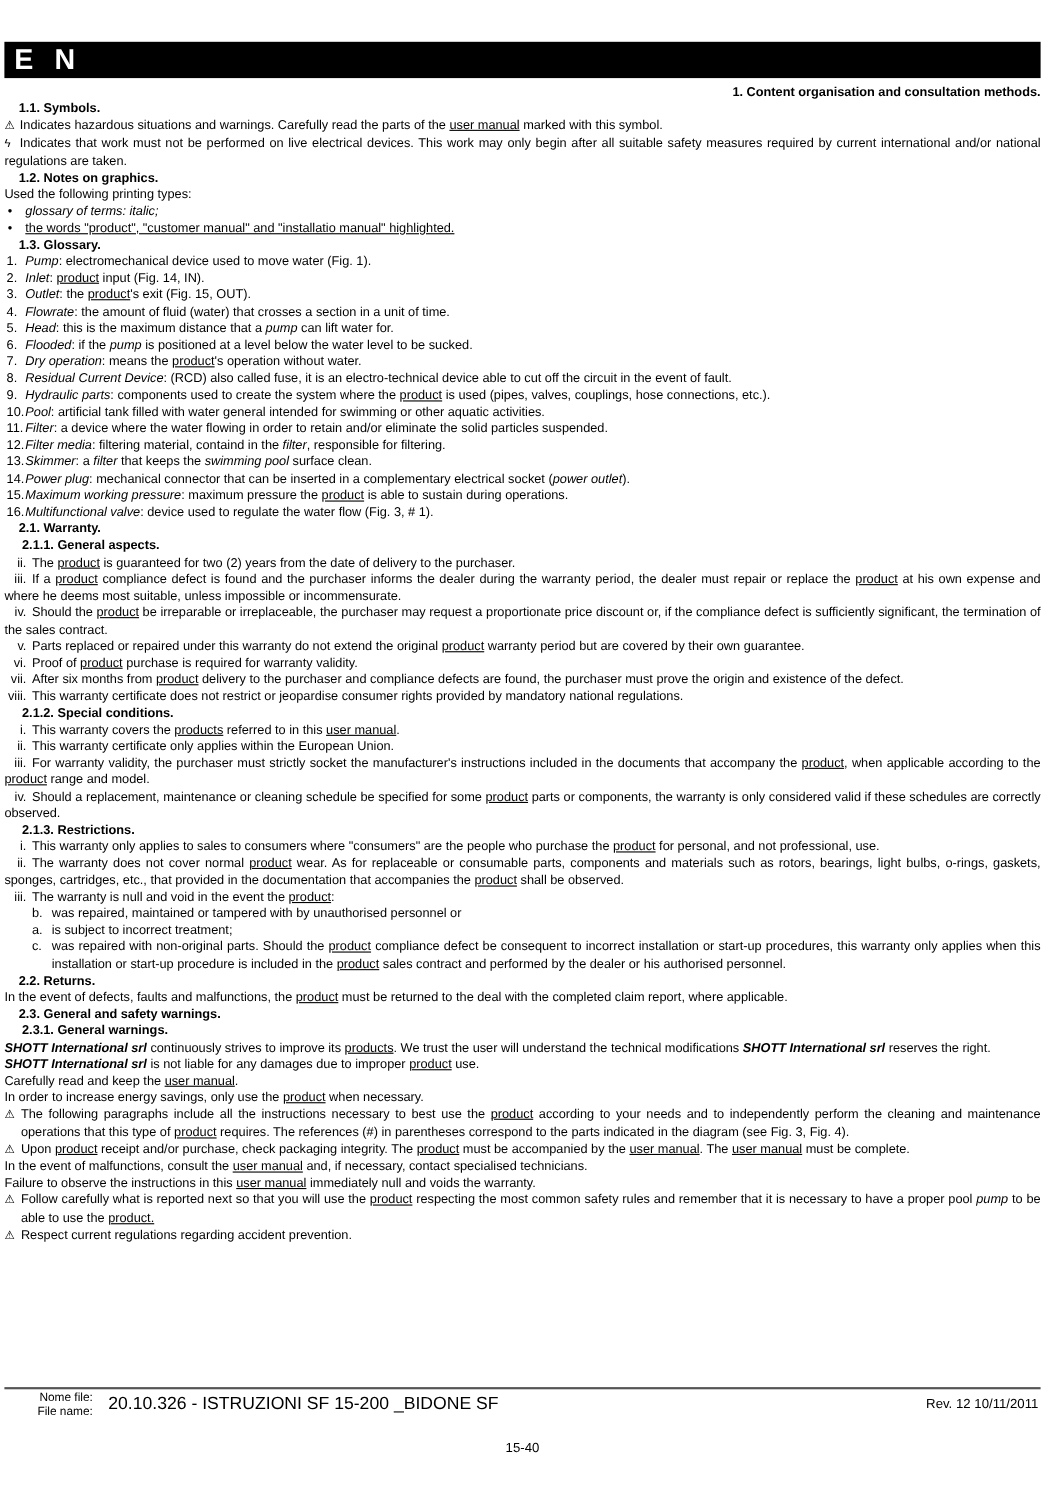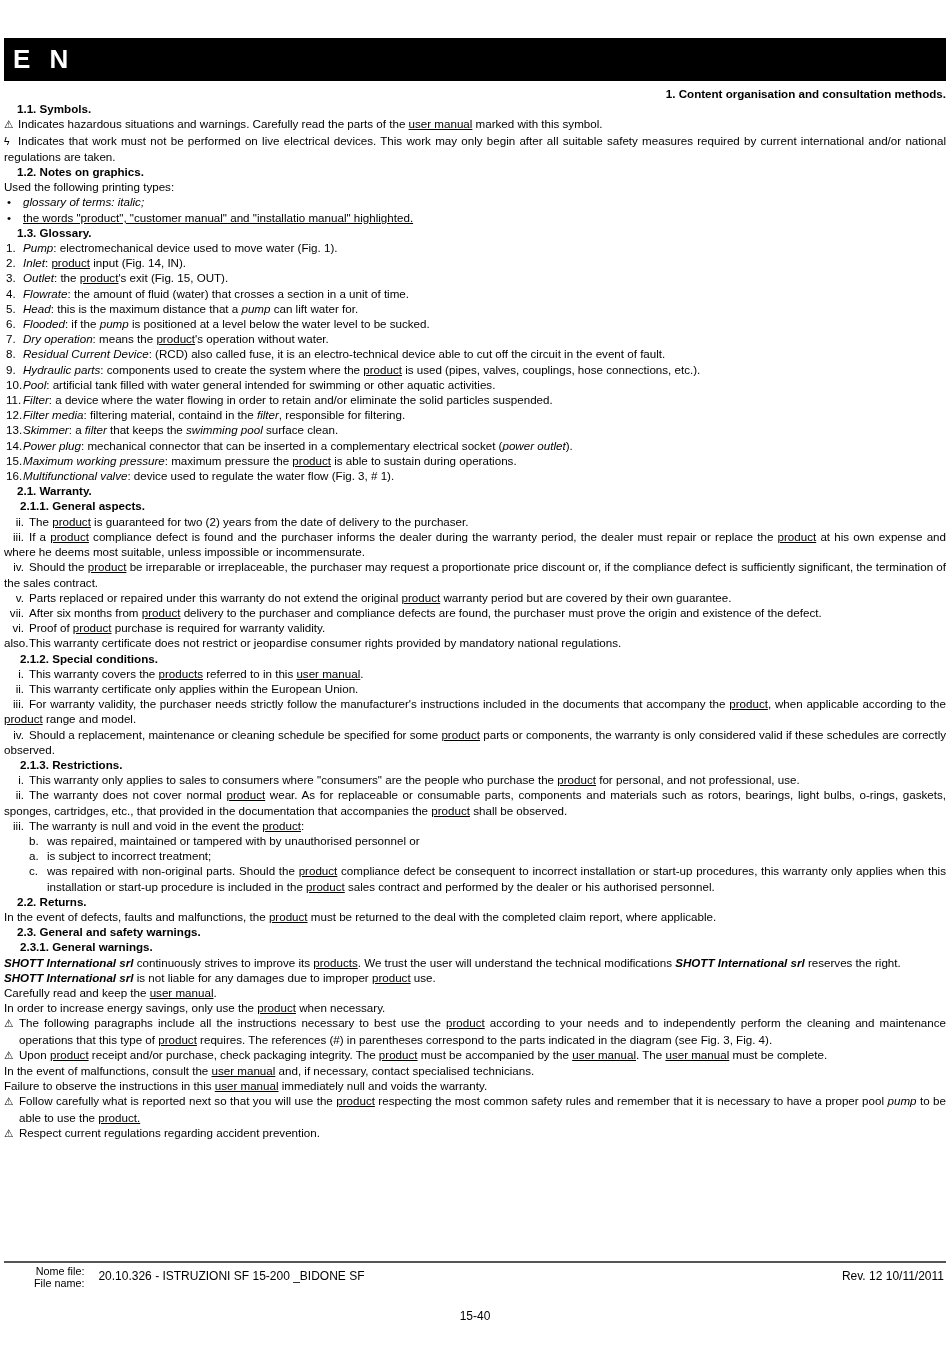--- a/index.html
+++ b/index.html
@@ -4,21 +4,21 @@
 <style>
   html,body{margin:0;padding:0;}
   body{
     width:950px;height:1360px;position:relative;background:#ffffff;color:#000;
     font-family:"Liberation Sans", sans-serif;font-size:11.6px;line-height:15.2px;
     overflow:hidden;
   }
   .page{padding:0 4px;}
   
   .en-bar{
-    margin:38px 0 5px 0;background:#000;height:43px;
+    margin:38px 0 5px 0;background:#000;height:33px;
     display:flex;align-items:center;
   }
   .en-label{
     color:#fff;font-weight:bold;font-size:26px;letter-spacing:6px;
     padding-left:9px;line-height:33px;
   }
   
   .blk{text-align:justify;}
   .h1,.h2,.h3{font-weight:bold;text-align:left;}
   .h1{padding-left:10px;text-align:right;}
@@ -35,21 +35,21 @@
   .warnflat .mk{display:inline-block;width:14px;font-size:10.5px;}
   
   .s-i{font-style:italic;}
   .s-u{text-decoration:underline;}
   .s-bi{font-weight:bold;font-style:italic;}
   
   .footer{position:absolute;left:4px;right:4px;top:1261px;}
   .footer-rule{border-top:2px solid #555;}
   .footer-row{display:flex;align-items:center;padding:2px 2px 0 30px;}
   .file-labels{font-size:10.8px;line-height:12px;text-align:right;}
-  .file-name{font-size:12px;padding-left:14px;}
+  .file-name{font-size:16px;padding-left:14px;}
   .rev{margin-left:auto;font-size:12px;text-align:center;}
   .page-number{text-align:center;font-size:12px;margin-top:20px;}
 </style>
 </head>
 <body>
 
 <div class="page">
 
   <div class="en-bar">
     <span class="en-label">E N</span>
@@ -80,27 +80,27 @@
       <div class="blk gloss"><span class="mk">13.</span><span class="s-i">Skimmer</span><span>: a </span><span class="s-i">filter</span><span> that keeps the </span><span class="s-i">swimming pool</span><span> surface clean.</span></div>
       <div class="blk gloss"><span class="mk">14.</span><span class="s-i">Power plug</span><span>: mechanical connector that can be inserted in a complementary electrical socket (</span><span class="s-i">power outlet</span><span>).</span></div>
       <div class="blk gloss"><span class="mk">15.</span><span class="s-i">Maximum working pressure</span><span>: maximum pressure the </span><span class="s-u">product</span><span> is able to sustain during operations.</span></div>
       <div class="blk gloss"><span class="mk">16.</span><span class="s-i">Multifunctional valve</span><span>: device used to regulate the water flow (Fig. 3, # 1).</span></div>
       <div class="blk h2"><span>2.1. Warranty.</span></div>
       <div class="blk h3"><span>2.1.1. General aspects.</span></div>
       <div class="blk roman"><span class="mk">ii.</span><span>The </span><span class="s-u">product</span><span> is guaranteed for two (2) years from the date of delivery to the purchaser.</span></div>
       <div class="blk roman"><span class="mk">iii.</span><span>If a </span><span class="s-u">product</span><span> compliance defect is found and the purchaser informs the dealer during the warranty period, the dealer must repair or replace the </span><span class="s-u">product</span><span> at his own expense and where he deems most suitable, unless impossible or incommensurate.</span></div>
       <div class="blk roman"><span class="mk">iv.</span><span>Should the </span><span class="s-u">product</span><span> be irreparable or irreplaceable, the purchaser may request a proportionate price discount or, if the compliance defect is sufficiently significant, the termination of the sales contract.</span></div>
       <div class="blk roman"><span class="mk">v.</span><span>Parts replaced or repaired under this warranty do not extend the original </span><span class="s-u">product</span><span> warranty period but are covered by their own guarantee.</span></div>
+      <div class="blk roman"><span class="mk">vi.</span><span>Proof of </span><span class="s-u">product</span><span> purchase is required for warranty validity.</span></div>
       <div class="blk roman"><span class="mk">vii.</span><span>After six months from </span><span class="s-u">product</span><span> delivery to the purchaser and compliance defects are found, the purchaser must prove the origin and existence of the defect.</span></div>
-      <div class="blk roman"><span class="mk">vi.</span><span>Proof of </span><span class="s-u">product</span><span> purchase is required for warranty validity.</span></div>
-      <div class="blk roman"><span class="mk">also.</span><span>This warranty certificate does not restrict or jeopardise consumer rights provided by mandatory national regulations.</span></div>
+      <div class="blk roman"><span class="mk">viii.</span><span>This warranty certificate does not restrict or jeopardise consumer rights provided by mandatory national regulations.</span></div>
       <div class="blk h3"><span>2.1.2. Special conditions.</span></div>
       <div class="blk roman"><span class="mk">i.</span><span>This warranty covers the </span><span class="s-u">products</span><span> referred to in this </span><span class="s-u">user manual</span><span>.</span></div>
       <div class="blk roman"><span class="mk">ii.</span><span>This warranty certificate only applies within the European Union.</span></div>
-      <div class="blk roman"><span class="mk">iii.</span><span>For warranty validity, the purchaser needs strictly follow the manufacturer's instructions included in the documents that accompany the </span><span class="s-u">product</span><span>, when applicable according to the </span><span class="s-u">product</span><span> range and model.</span></div>
+      <div class="blk roman"><span class="mk">iii.</span><span>For warranty validity, the purchaser must strictly socket the manufacturer's instructions included in the documents that accompany the </span><span class="s-u">product</span><span>, when applicable according to the </span><span class="s-u">product</span><span> range and model.</span></div>
       <div class="blk roman"><span class="mk">iv.</span><span>Should a replacement, maintenance or cleaning schedule be specified for some </span><span class="s-u">product</span><span> parts or components, the warranty is only considered valid if these schedules are correctly observed.</span></div>
       <div class="blk h3"><span>2.1.3. Restrictions.</span></div>
       <div class="blk roman"><span class="mk">i.</span><span>This warranty only applies to sales to consumers where "consumers" are the people who purchase the </span><span class="s-u">product</span><span> for personal, and not professional, use.</span></div>
       <div class="blk roman"><span class="mk">ii.</span><span>The warranty does not cover normal </span><span class="s-u">product</span><span> wear. As for replaceable or consumable parts, components and materials such as rotors, bearings, light bulbs, o-rings, gaskets, sponges, cartridges, etc., that provided in the documentation that accompanies the </span><span class="s-u">product</span><span> shall be observed.</span></div>
       <div class="blk roman"><span class="mk">iii.</span><span>The warranty is null and void in the event the </span><span class="s-u">product</span><span>:</span></div>
       <div class="blk alpha"><span class="mk">b.</span><span>was repaired, maintained or tampered with by unauthorised personnel or</span></div>
       <div class="blk alpha"><span class="mk">a.</span><span>is subject to incorrect treatment;</span></div>
       <div class="blk alpha"><span class="mk">c.</span><span>was repaired with non-original parts. Should the </span><span class="s-u">product</span><span> compliance defect be consequent to incorrect installation or start-up procedures, this warranty only applies when this installation or start-up procedure is included in the </span><span class="s-u">product</span><span> sales contract and performed by the dealer or his authorised personnel.</span></div>
       <div class="blk h2"><span>2.2. Returns.</span></div>
       <div class="blk para"><span>In the event of defects, faults and malfunctions, the </span><span class="s-u">product</span><span> must be returned to the deal with the completed claim report, where applicable.</span></div>

